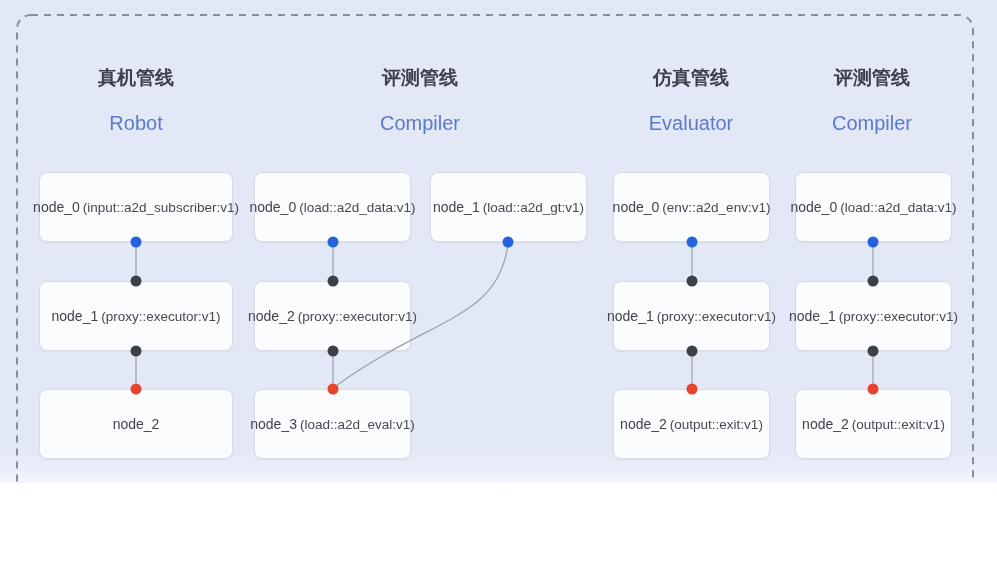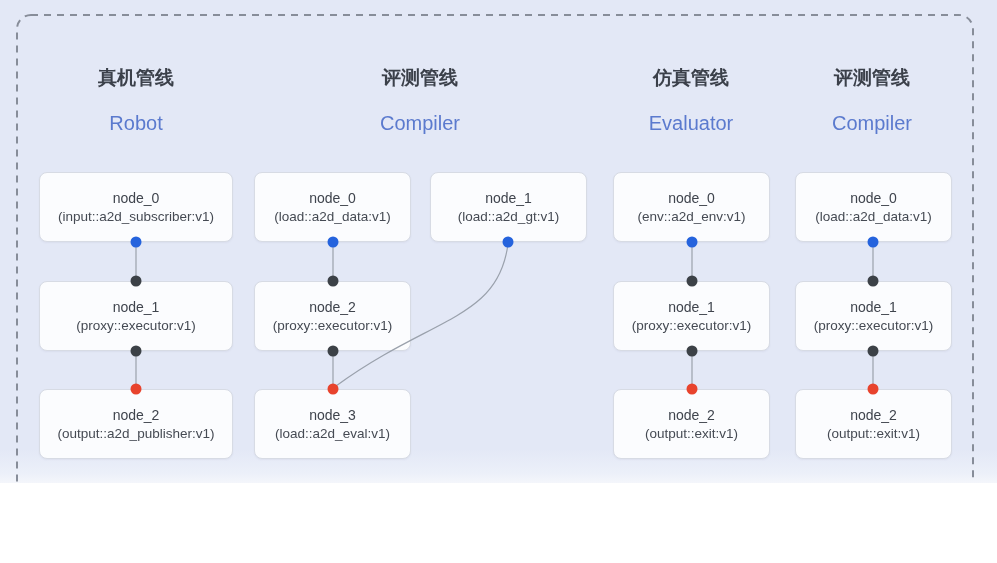--- a/index.html
+++ b/index.html
@@ -14,21 +14,21 @@
     position:absolute; top:65px; transform:translateX(-50%);
     font-size:19px; font-weight:700; color:#3b404a; white-space:nowrap;
   }
   .hdr-sub {
     position:absolute; top:112px; transform:translateX(-50%);
     font-size:20px; color:#5b7ace; white-space:nowrap;
   }
   .node {
     position:absolute; box-sizing:border-box; height:70px;
     background:#fbfcfe; border:1px solid #d7dbe4; border-radius:8px;
-    display:flex; flex-direction:column; align-items:center; justify-content:center; gap:3px;
+    display:flex; flex-direction:row; align-items:center; justify-content:center; gap:3px;
     box-shadow:0 1px 2px rgba(60,70,110,0.06); z-index:2;
   }
   .n-name { font-size:14px; color:#3f444d; }
   .n-type { font-size:13.5px; color:#454a53; white-space:nowrap; }
   .edge { stroke:#9aa1ac; stroke-width:1.2; fill:none; }
   .dash-rect { fill:none; stroke:#878d99; stroke-width:2; stroke-dasharray:7 6; }
 </style>
 </head>
 <body>
 
@@ -49,21 +49,20 @@
   <div class="node" style="left:39px; top:172px; width:194px">
     <span class="n-name">node_0</span>
     <span class="n-type">(input::a2d_subscriber:v1)</span>
   </div>
   <div class="node" style="left:39px; top:281px; width:194px">
     <span class="n-name">node_1</span>
     <span class="n-type">(proxy::executor:v1)</span>
   </div>
   <div class="node" style="left:39px; top:389px; width:194px">
     <span class="n-name">node_2</span>
-    <span class="n-type">(output::a2d_publisher:v1)</span>
   </div>
 
   <div class="node" style="left:254px; top:172px; width:157px">
     <span class="n-name">node_0</span>
     <span class="n-type">(load::a2d_data:v1)</span>
   </div>
   <div class="node" style="left:430px; top:172px; width:157px">
     <span class="n-name">node_1</span>
     <span class="n-type">(load::a2d_gt:v1)</span>
   </div>

